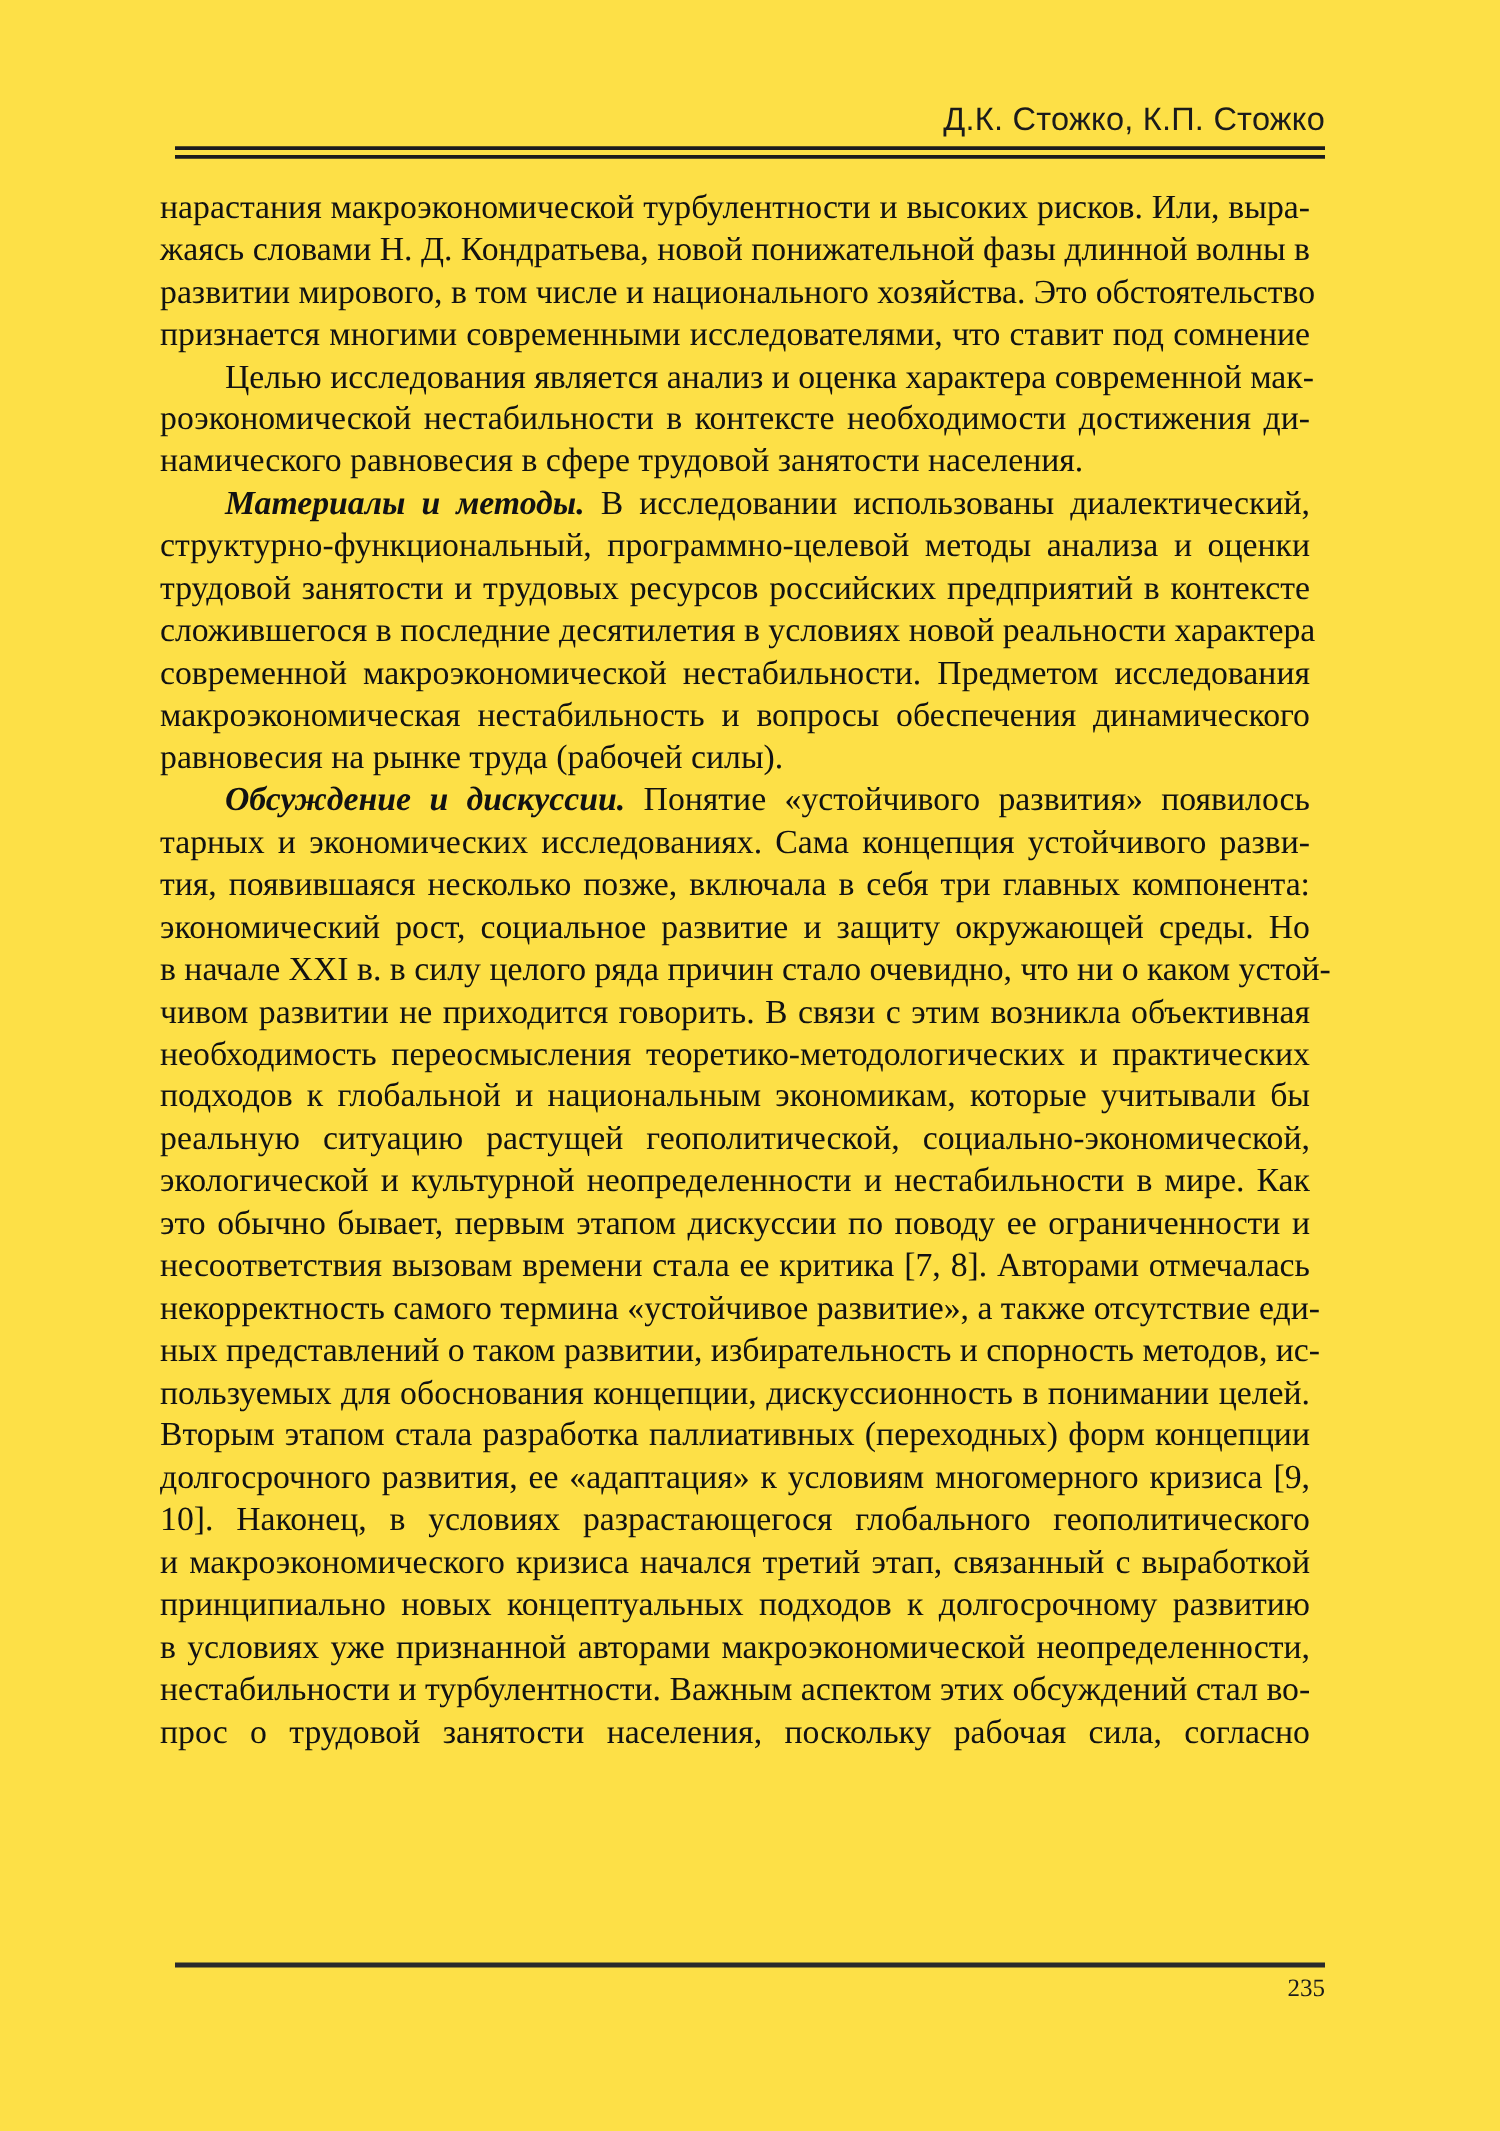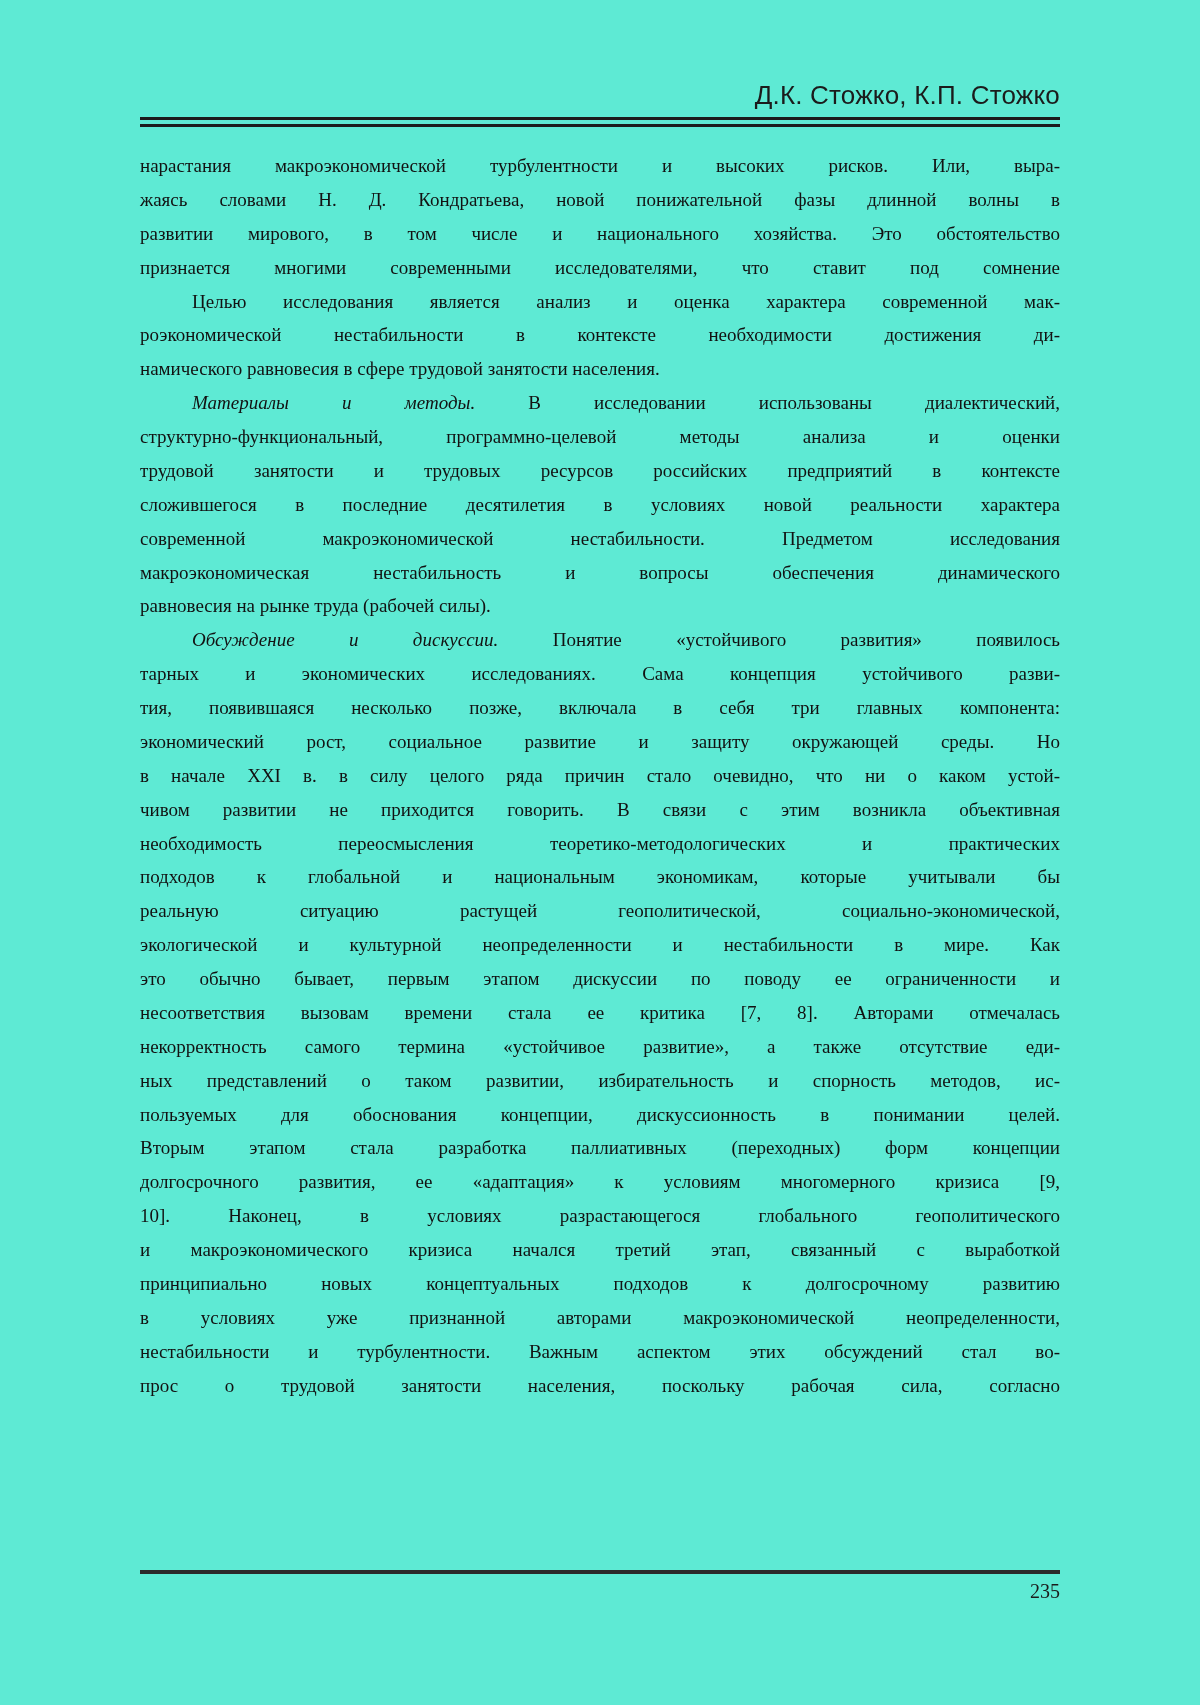--- a/index.html
+++ b/index.html
@@ -1,20 +1,20 @@
 <!DOCTYPE html>
 <html lang="ru"><head>
 <meta charset="utf-8">
 <style>
   html, body { margin: 0; padding: 0; background: #e8e8e8; }
   .page {
     position: relative;
     width: 1200px;
     height: 1705px;
-    background: #5eead4;
+    background: #fde047;
     overflow: hidden;
     font-family: "Liberation Serif", "DejaVu Serif", serif;
     color: #121212;
   }
   .running-head {
     position: absolute;
     top: 80px;
     left: 140px;
     width: 920px;
     text-align: right;
@@ -28,33 +28,33 @@
     top: 117px;
     left: 140px;
     width: 920px;
     height: 4px;
     border-top: 3px solid #1c1c1c;
     border-bottom: 3px solid #1c1c1c;
   }
   .doc-body {
     position: absolute;
     top: 149px;
-    left: 140px;
+    left: 128px;
     width: 920px;
-    font-size: 19px;
+    font-size: 27px;
     line-height: 33.88px;
   }
   .line {
     white-space: nowrap;
     text-align: justify;
     text-align-last: justify;
   }
   .line.flush { text-align-last: left; }
   .line.indent { padding-left: 52px; }
-  .bi { font-weight: normal; font-style: italic; }
+  .bi { font-weight: bold; font-style: italic; }
   .footer-rule {
     position: absolute;
     top: 1570px;
     left: 140px;
     width: 920px;
     height: 4px;
     background: #2b2b2b;
   }
   .page-number {
     position: absolute;

